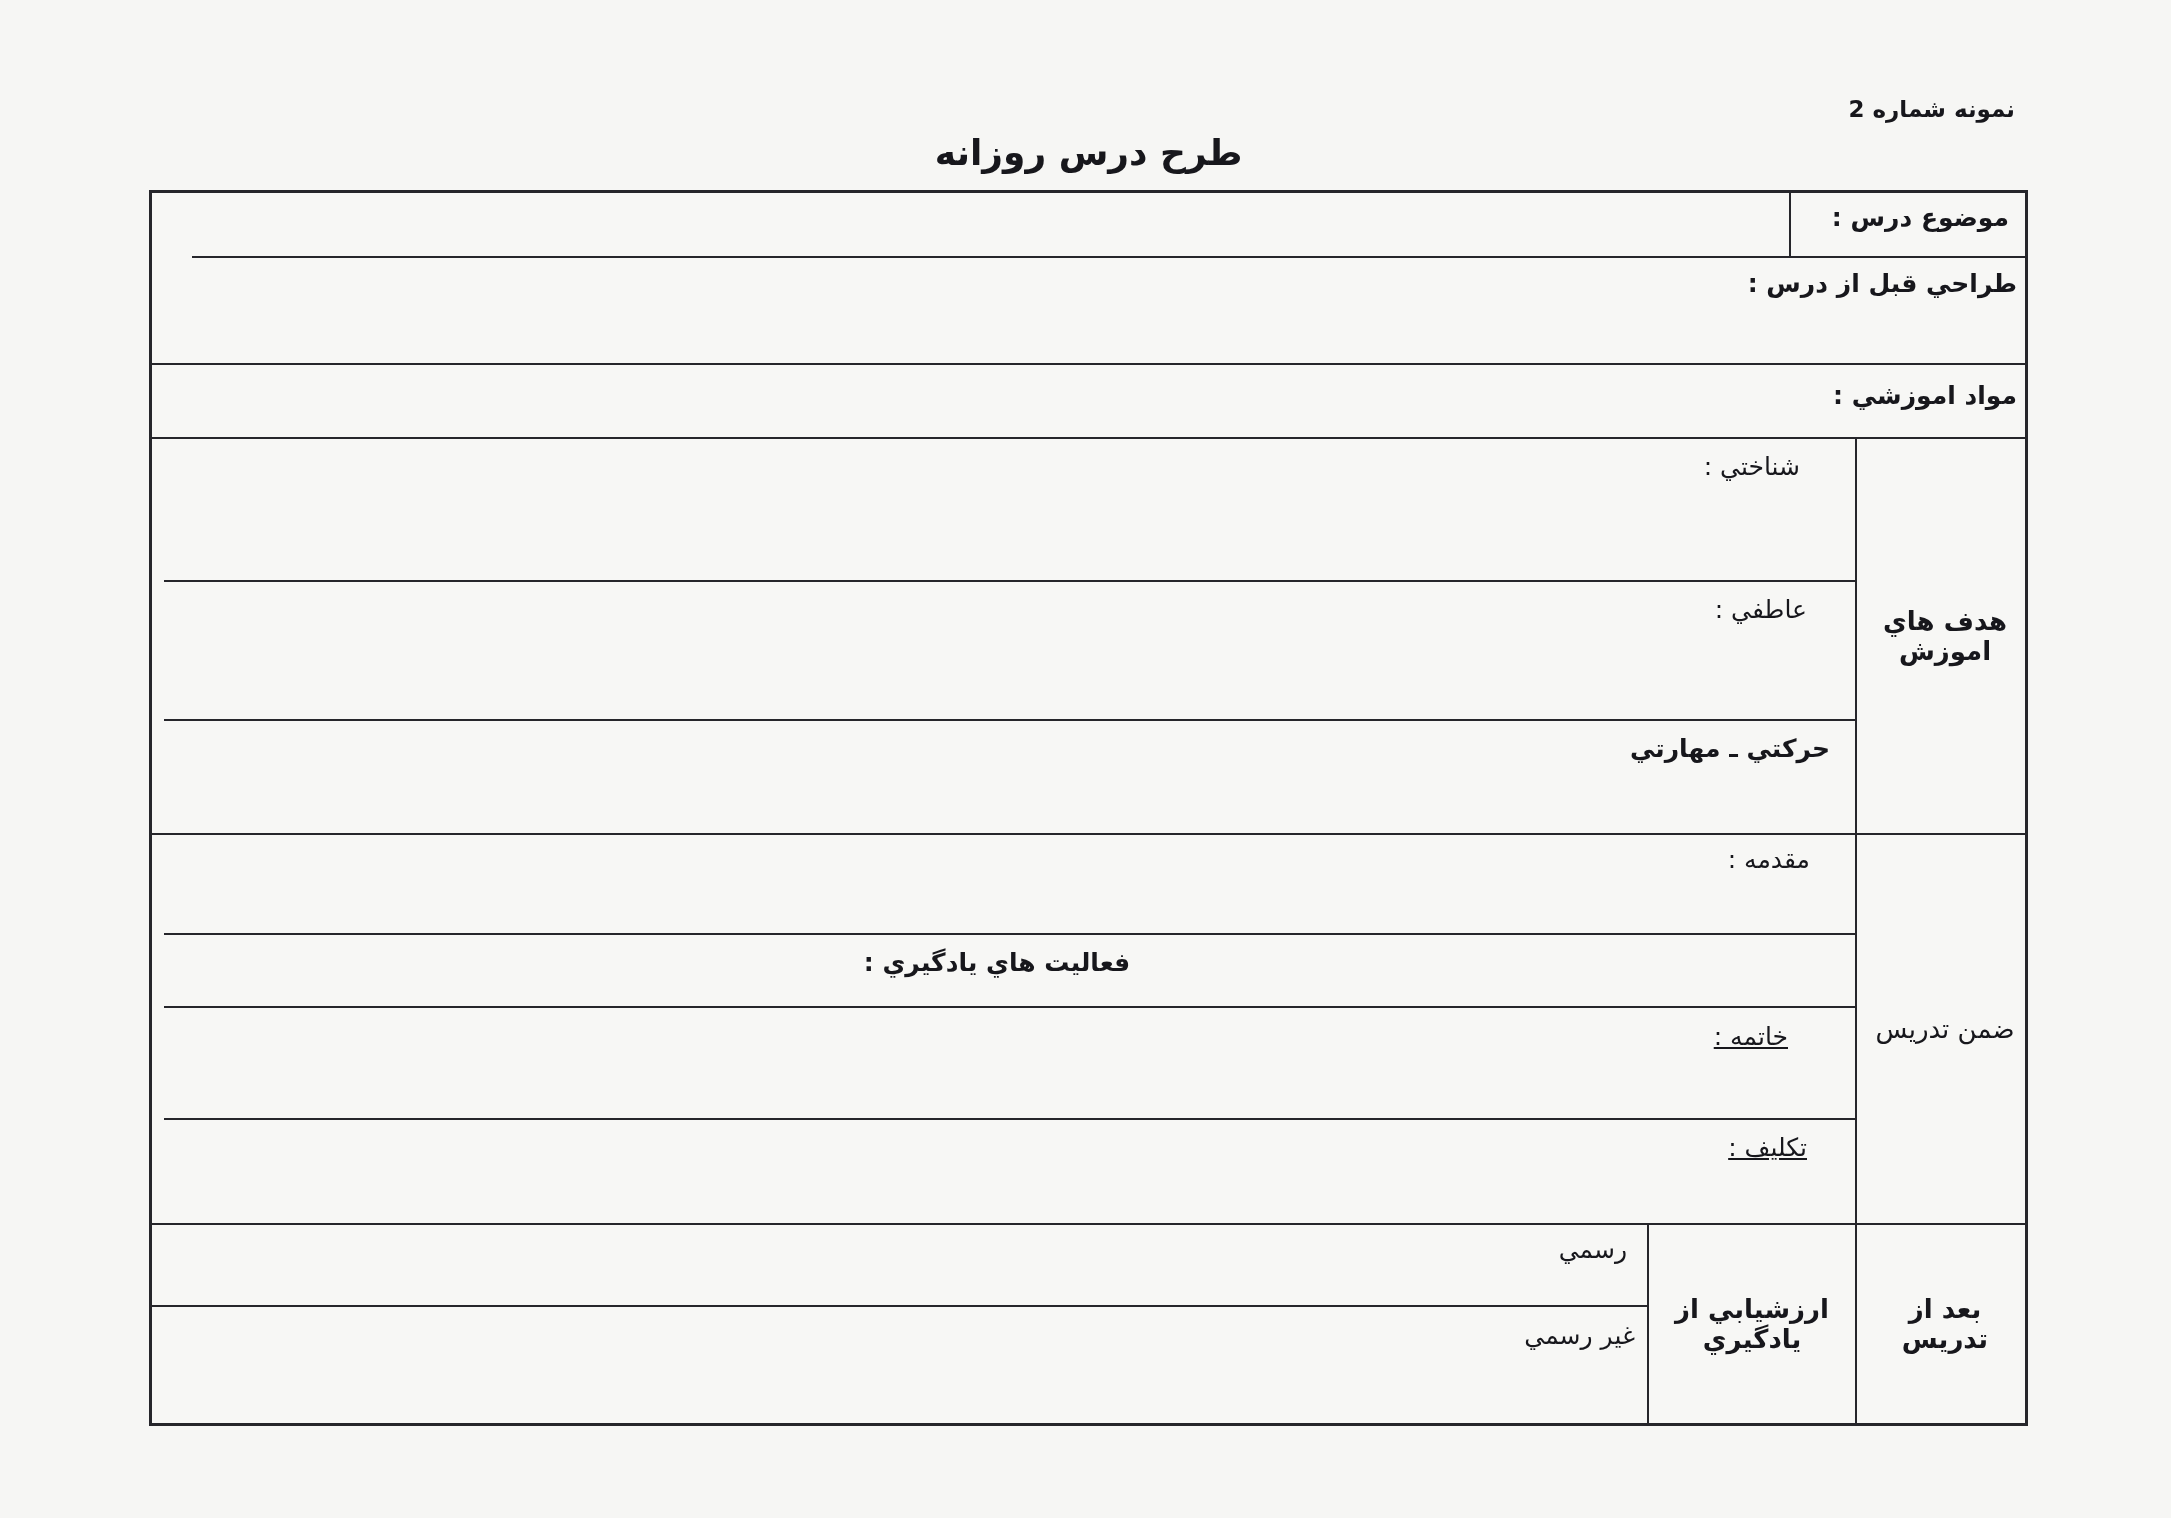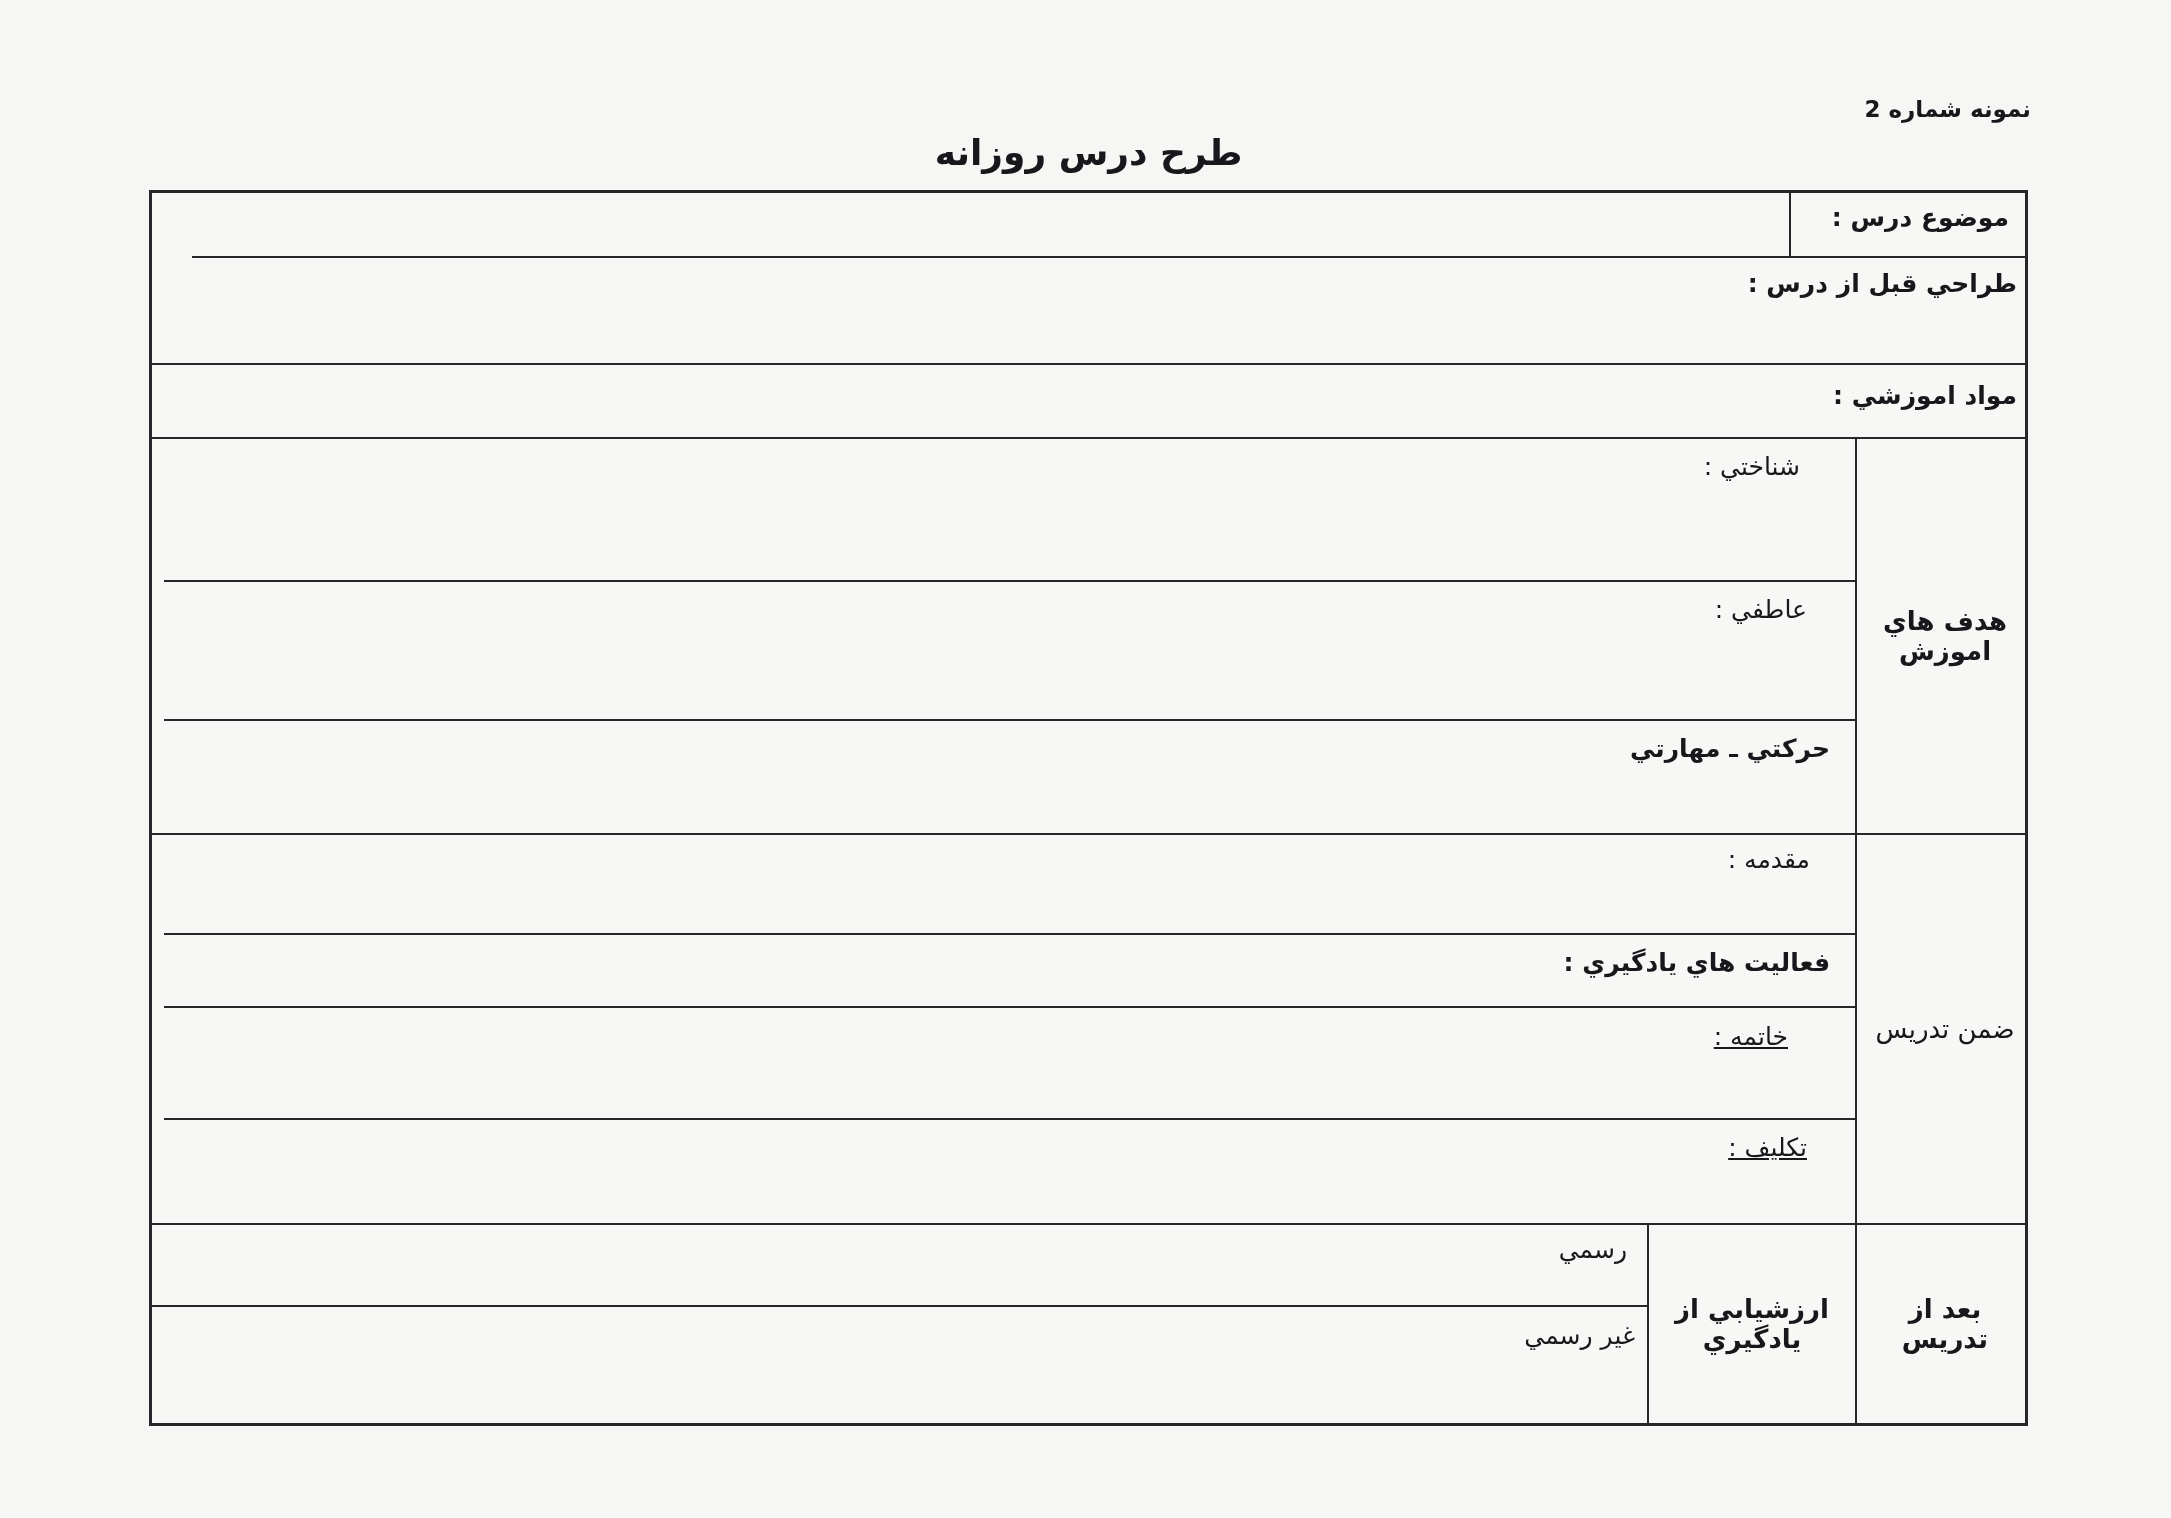--- a/index.html
+++ b/index.html
@@ -6,21 +6,21 @@
   body{
     width:2171px;height:1518px;
     background:#f6f6f4;
     font-family:"DejaVu Sans",sans-serif;
     color:#17171c;
     position:relative;
     overflow:hidden;
     direction:rtl;
   }
   .corner-note{
-    position:absolute;top:96px;right:140px;
+    position:absolute;top:96px;right:156px;
     font-size:23px;font-weight:bold;letter-spacing:0.5px;
   }
   .form-title{
     position:absolute;top:132px;left:149px;width:1879px;
     text-align:center;font-size:36px;font-weight:bold;
   }
   .tbl{
     position:absolute;left:149px;top:190px;
     width:1879px;height:1236px;
     border:3px solid #26262b;
@@ -93,21 +93,21 @@
       <div class="cell r-cognitive b-b lbl" style="text-align:right;">شناختي :</div>
       <div class="cell r-affective b-b lbl" style="text-align:right;">عاطفي :</div>
       <div class="cell r-psychomotor lbl bold" style="text-align:right;">حركتي ـ مهارتي</div>
     </div>
   </div>
 
   <div class="section sec-during b-b">
     <div class="sec-col b-l">ضمن تدريس</div>
     <div class="sec-rows">
       <div class="cell r-intro b-b lbl" style="text-align:right;">مقدمه :</div>
-      <div class="cell r-activities b-b lbl bold" style="text-align:right;">فعاليت هاي يادگيري :</div>
+      <div class="cell r-activities b-b lbl bold" style="text-align:center;">فعاليت هاي يادگيري :</div>
       <div class="cell r-conclusion b-b lbl" style="text-align:right;">خاتمه :</div>
       <div class="cell r-assignment lbl underline" style="text-align:right;">تكليف :</div>
     </div>
   </div>
 
   <div class="section sec-after">
     <div class="sec-col b-l bold">بعد از تدريس</div>
     <div class="eval-col b-l">ارزشيابي از يادگيري</div>
     <div class="after-rows">
       <div class="cell r-formal b-b lbl" style="text-align:right;">رسمي</div>

